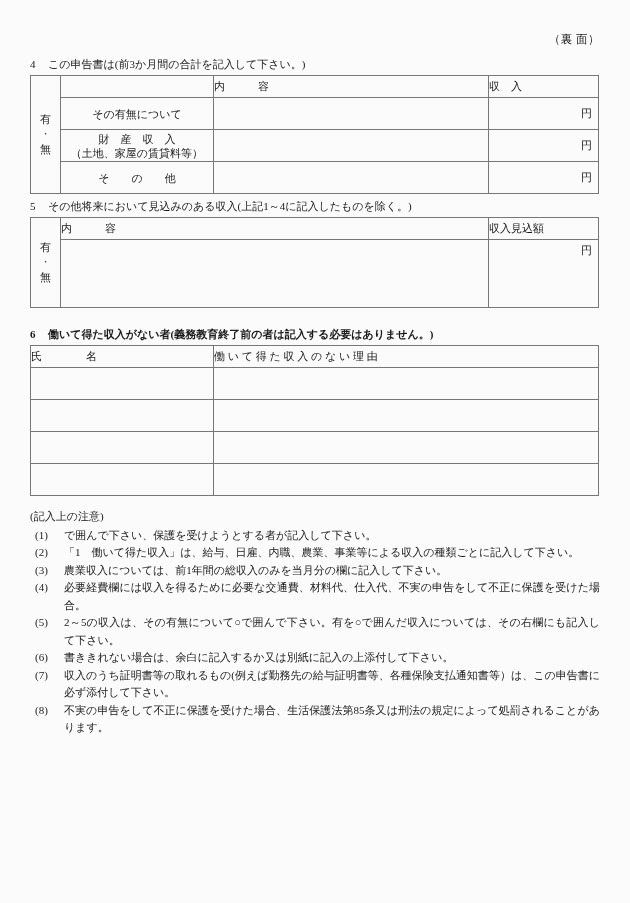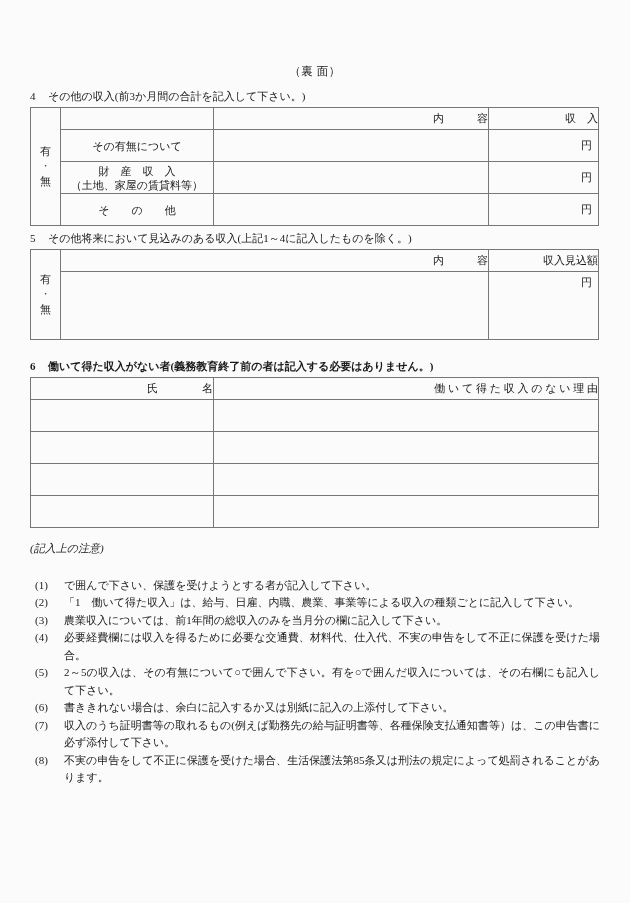--- a/index.html
+++ b/index.html
@@ -18,24 +18,24 @@
   .page {
     position: relative;
     width: 630px;
     height: 903px;
     box-sizing: border-box;
     padding: 0 30px;
   }
 
   
   .page-title {
-    text-align: center;
+    text-align: right;
     font-size: 11.5px;
     letter-spacing: 0.5px;
-    padding-top: 64px;
+    padding-top: 32px;
     line-height: 14px;
   }
 
   
   .sec-head {
     font-size: 11px;
     line-height: 16px;
     margin-top: 10px;
     margin-bottom: 3px;
     white-space: nowrap;
@@ -52,21 +52,21 @@
     table-layout: fixed;
     border: 1.6px solid #111;
   }
   table.form td, table.form th {
     border: 0.8px solid #777;
     font-weight: normal;
     font-size: 11px;
     padding: 0;
     vertical-align: middle;
   }
-  .ctr { text-align: right; margin-top: 39px; }
+  .ctr { text-align: left; margin-top: 39px; }
   .rgt { text-align: right; padding-right: 6px !important; }
 
   
   .yesno {
     width: 30px;
     text-align: center;
     line-height: 17px;
     font-size: 11px;
     padding: 0 !important;
   }
@@ -83,22 +83,21 @@
   
   .r6 td { height: 31px; }
 
   
   .notes {
     margin-top: 12px;
     font-size: 11px;
     line-height: 17.5px;
   }
   .notes-title {
-    margin-bottom: 19px;
-    font-style: italic;
+    margin-bottom: 1px;
   }
   .note {
     display: flex;
     align-items: flex-start;
     margin-bottom: 0px;
   }
   .note .marker {
     flex: 0 0 34px;
     text-align: left;
     padding-left: 5px;
@@ -110,21 +109,21 @@
   }
 </style>
 </head>
 <body>
 
 <div class="page">
 
   <div class="page-title">（裏 面）</div>
 
   <div class="sec-head">
-    <span class="num">4</span><span>その他の収入(前3か月間の合計を記入して下さい。)</span>
+    <span class="num">4</span><span>この申告書は(前3か月間の合計を記入して下さい。)</span>
   </div>
 
   <table class="form">
     <colgroup>
       <col style="width:30px">
       <col style="width:153px">
       <col style="width:275px">
       <col style="width:110px">
     </colgroup>
     <tbody>

